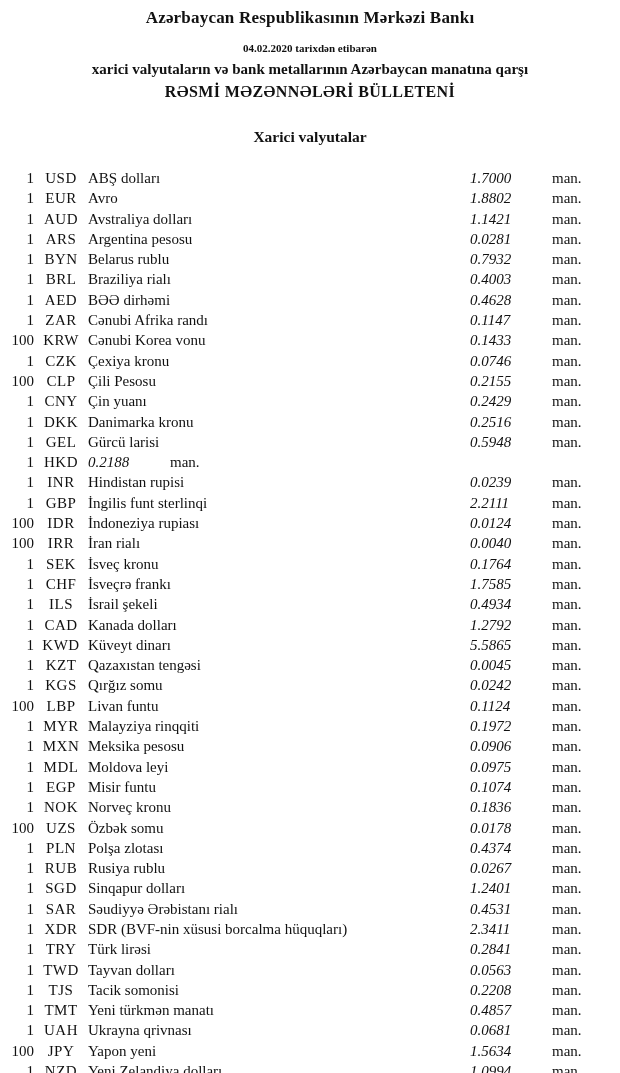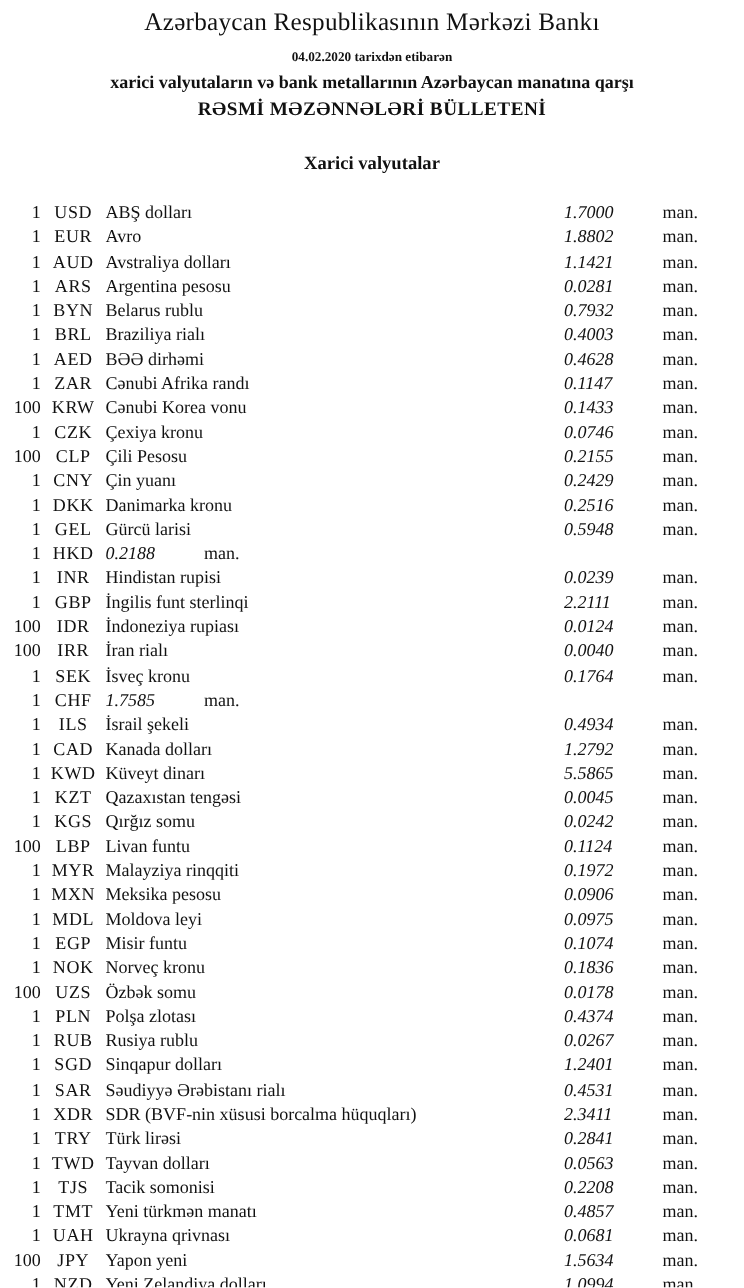--- a/index.html
+++ b/index.html
@@ -9,23 +9,23 @@
     height: 1073px;
     background: #ffffff;
     color: #111111;
     font-family: "Liberation Serif", "DejaVu Serif", serif;
     overflow: hidden;
     box-sizing: border-box;
   }
   header { text-align: center; }
   .h-title {
     margin: 5px 0 0 0;
-    font-size: 21px;
+    font-size: 17px;
     line-height: 26px;
-    font-weight: 400;
+    font-weight: 700;
     letter-spacing: 0.2px;
   }
   .h-date {
     margin-top: 7px;
     font-size: 11px;
     line-height: 20px;
     font-weight: 700;
   }
   .h-sub {
     margin-top: 1px;
@@ -213,20 +213,21 @@
       <div class="row">
         <span class="c-qty">1</span>
         <span class="c-code">SEK</span>
         <span class="c-name">İsveç kronu</span>
         <span class="c-rate">0.1764</span>
         <span class="c-unit">man.</span>
       </div>
       <div class="row">
         <span class="c-qty">1</span>
         <span class="c-code">CHF</span>
+        <span class="c-name">İsveçrə frankı</span>
         <span class="c-rate">1.7585</span>
         <span class="c-unit">man.</span>
       </div>
       <div class="row">
         <span class="c-qty">1</span>
         <span class="c-code">ILS</span>
         <span class="c-name">İsrail şekeli</span>
         <span class="c-rate">0.4934</span>
         <span class="c-unit">man.</span>
       </div>

